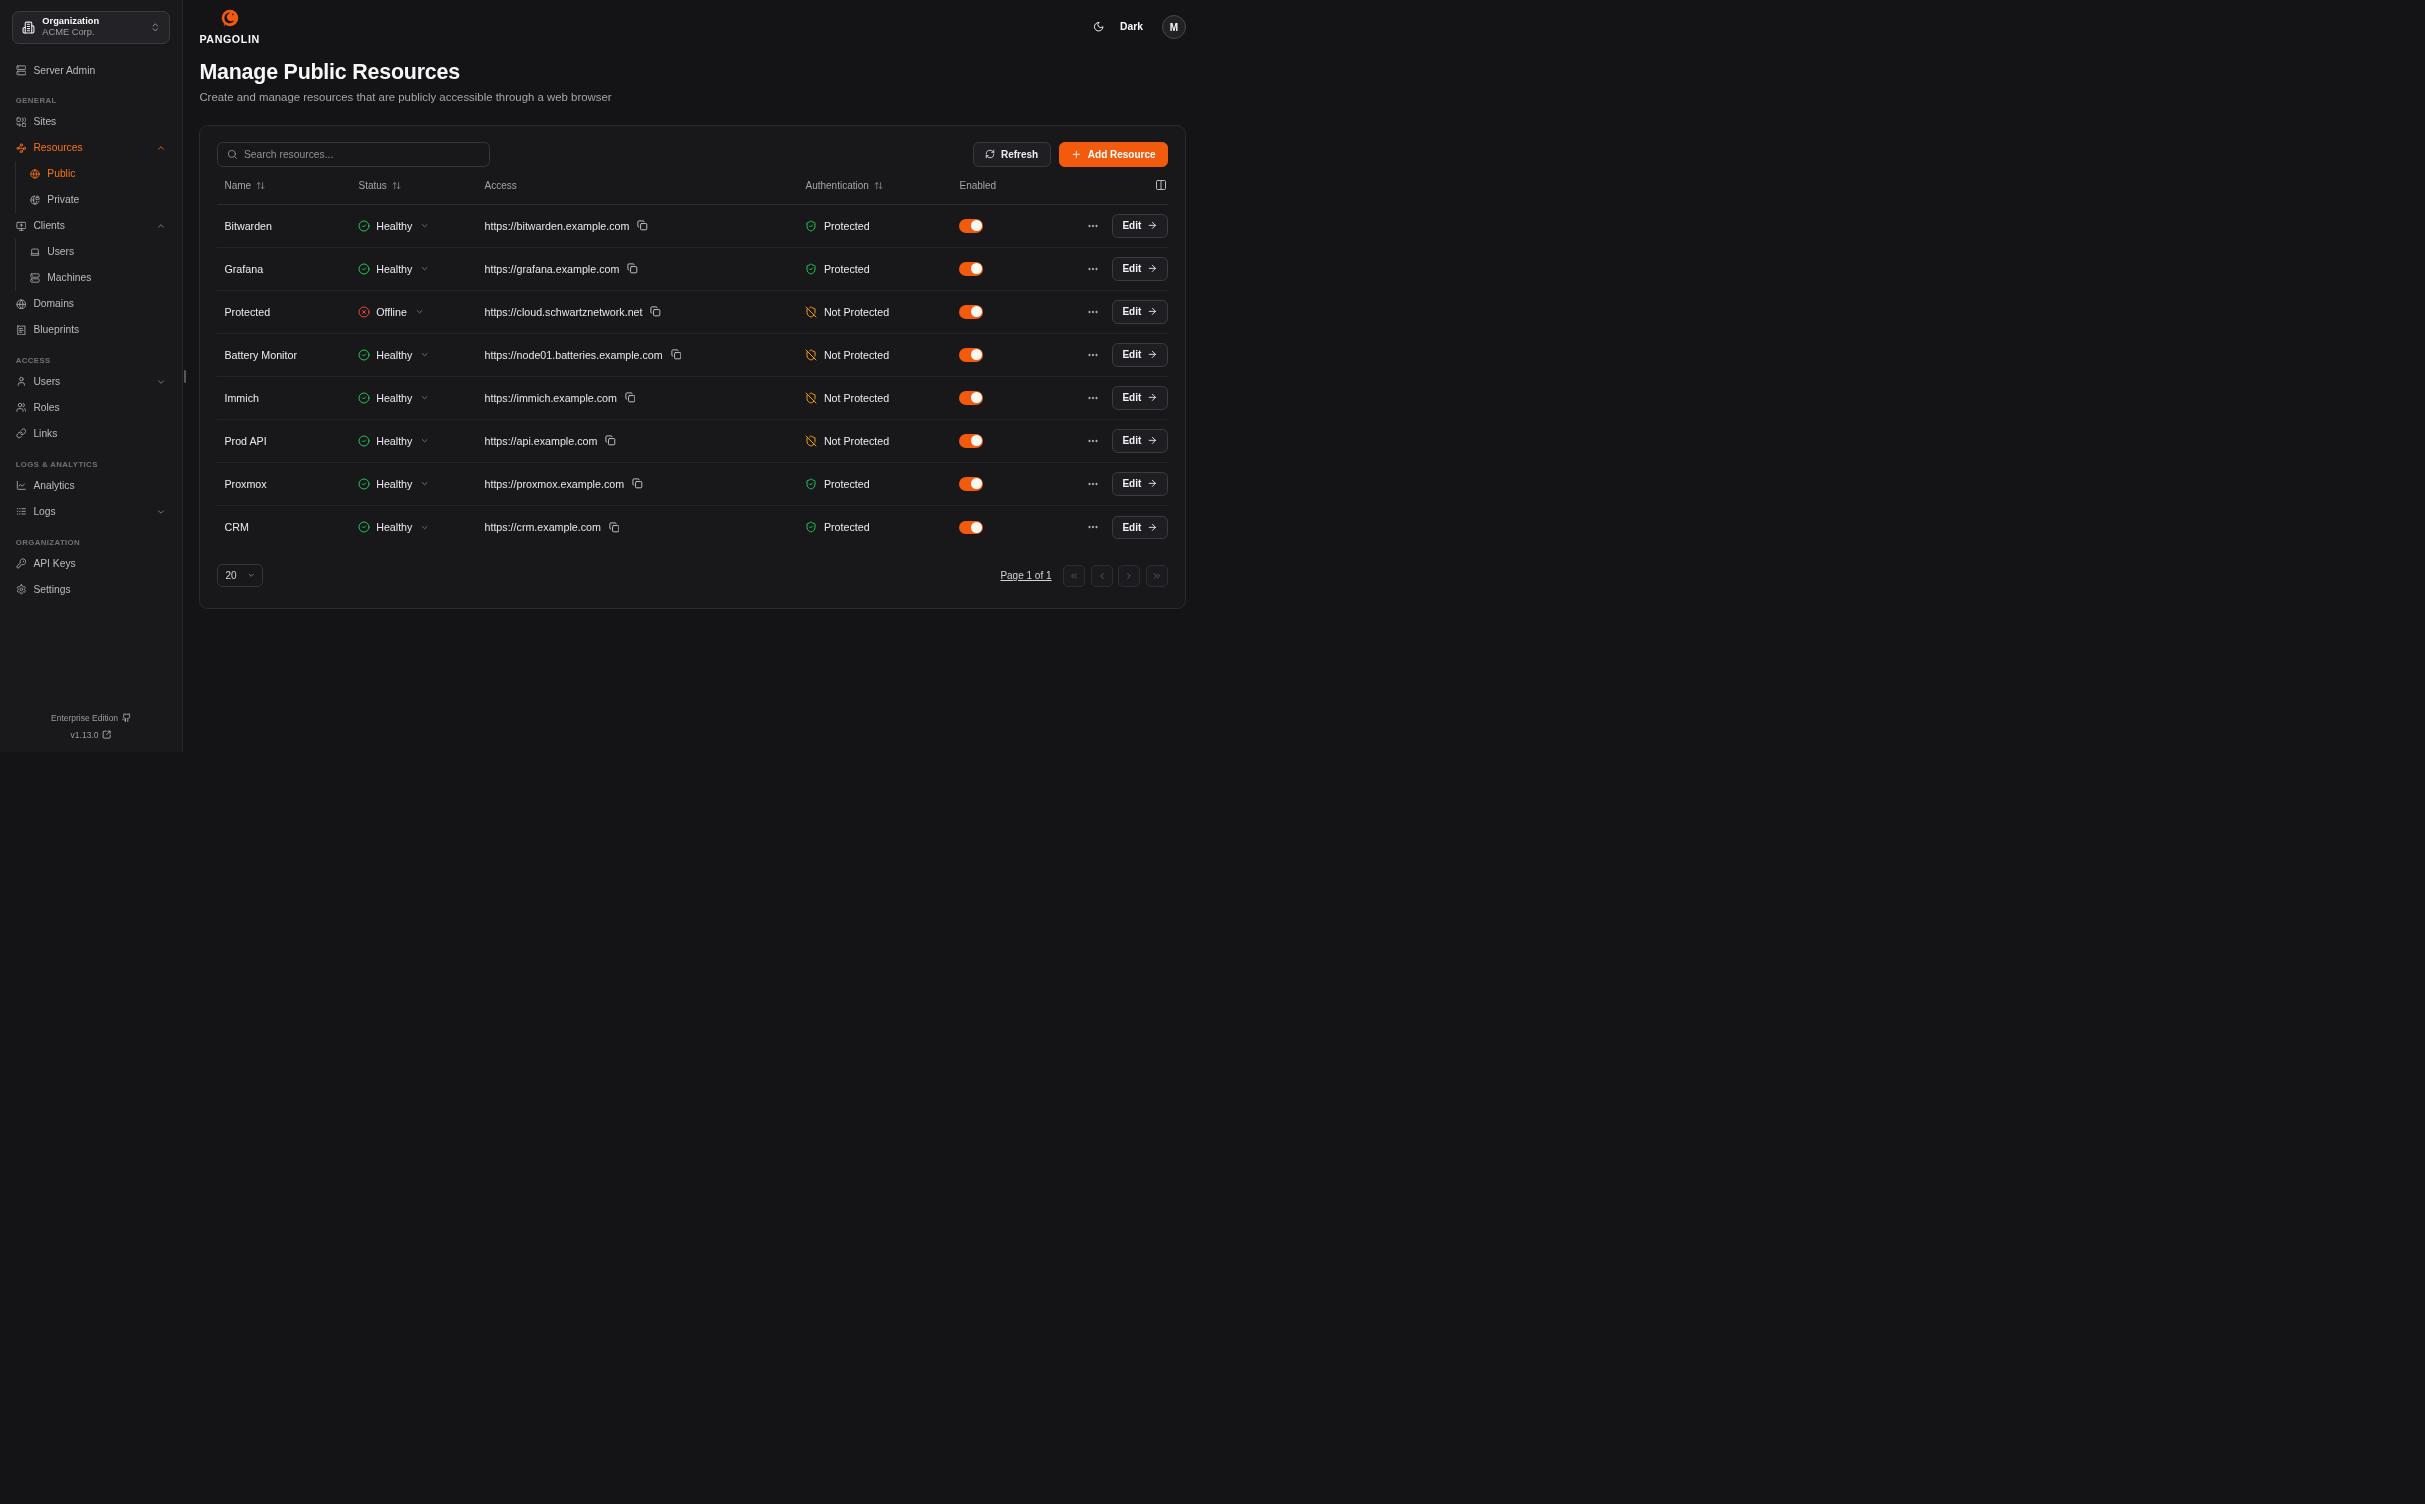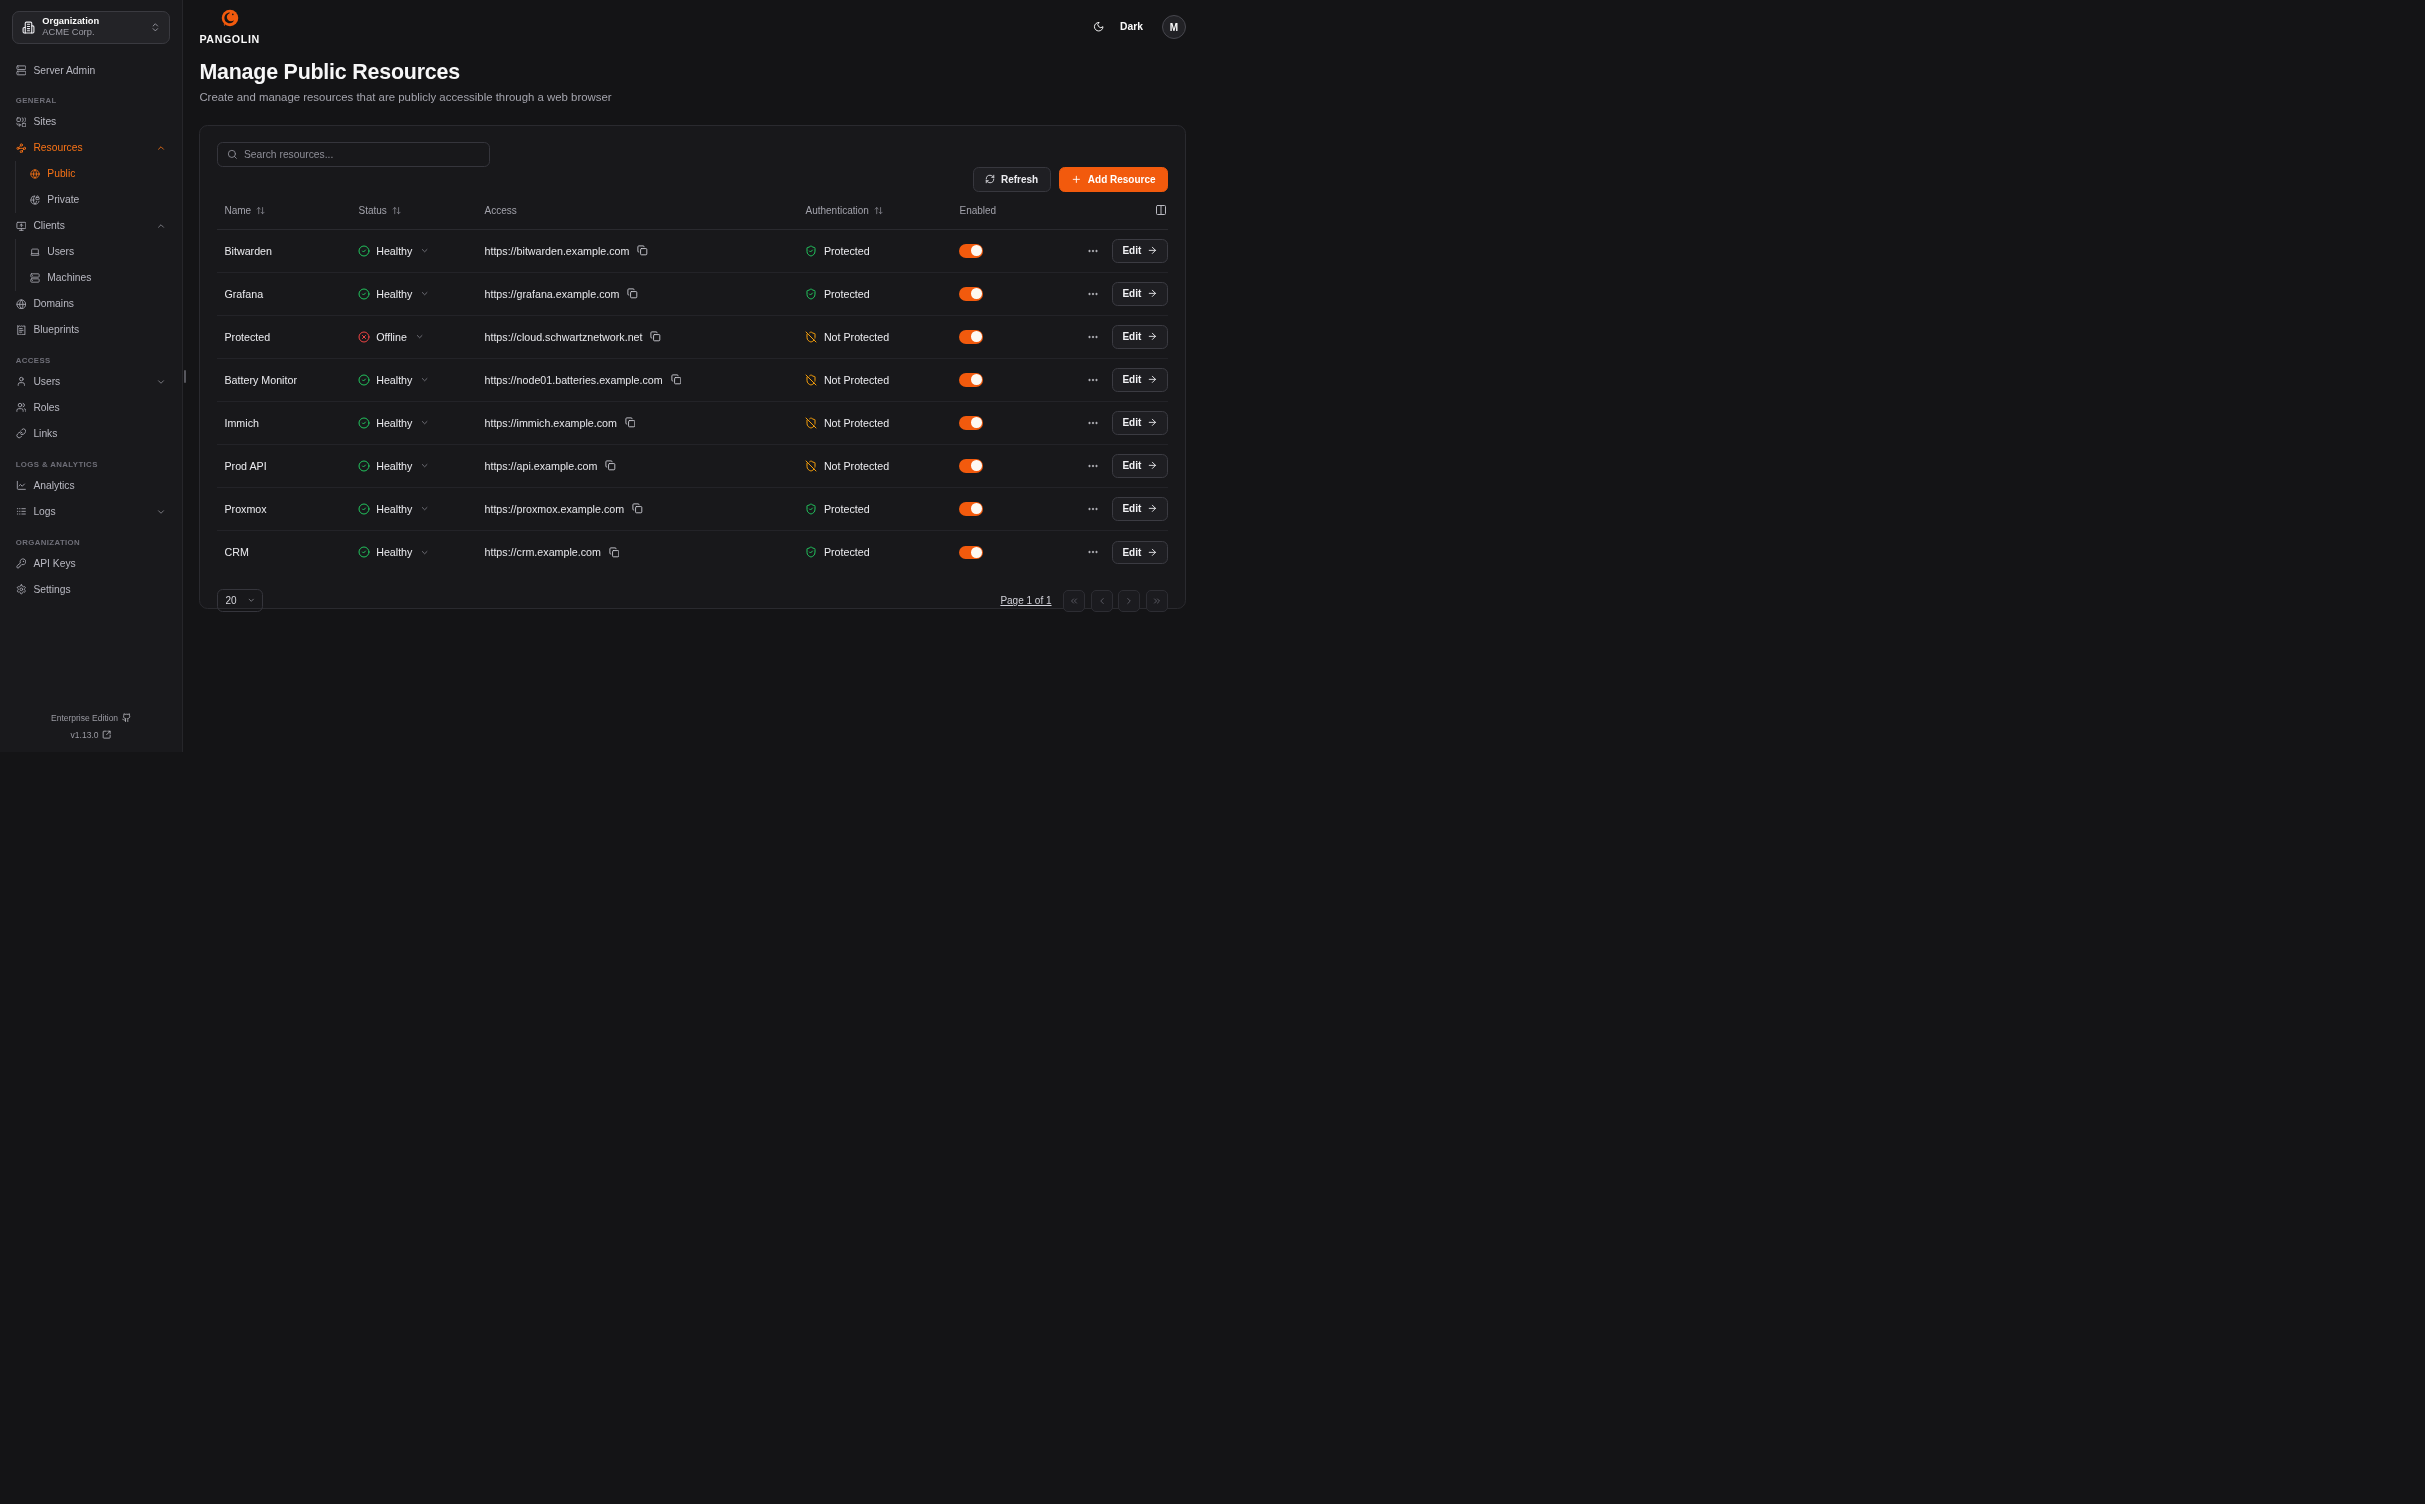--- a/index.html
+++ b/index.html
@@ -59,21 +59,21 @@
   .avatar { width:24px; height:24px; border-radius:50%; background:#222226; border:0.7px solid #47474e;
             margin-left:19px; display:flex; align-items:center; justify-content:center;
             font-size:10px; font-weight:700; color:#fafafa; cursor:pointer; }
 
   .page-title { margin-top:21.4px; font-size:21.4px; font-weight:800; letter-spacing:-0.2px; color:#f7f7f8; }
   .page-subtitle { margin-top:5.7px; font-size:11.4px; color:#a4a4ad; }
 
   .card { margin-top:22px; height:484px; background:#18181b; border:0.7px solid #2a2a2f;
           border-radius:8.5px; padding:15.7px 17px 0 17px; }
 
-  .toolbar { display:flex; align-items:flex-start;flex-direction:column; }
+  .toolbar { display:flex; align-items:flex-end; }
   .search-box { width:273px; height:25px; border:0.7px solid #35353c; border-radius:5.7px;
                 display:flex; align-items:center; padding:0 8.5px; gap:6.4px; }
   .search-box .icon { width:10.7px; height:10.7px; color:#8f8f98; }
   .search-box input { flex:1; background:none; border:none; outline:none; color:#e7e7ec;
                       font-size:10.3px; font-family:inherit; }
   .search-box input::placeholder { color:#8f8f98; }
   .toolbar-btns { margin-left:auto; display:flex; gap:8.5px; }
   .btn { height:25px; border-radius:5.7px; display:flex; align-items:center; gap:5.7px;
          padding:0 11.4px; font-size:10px; font-weight:600; cursor:pointer; }
   .btn-outline { background:#1f1f23; border:0.7px solid #37373e; color:#ececf0; }

